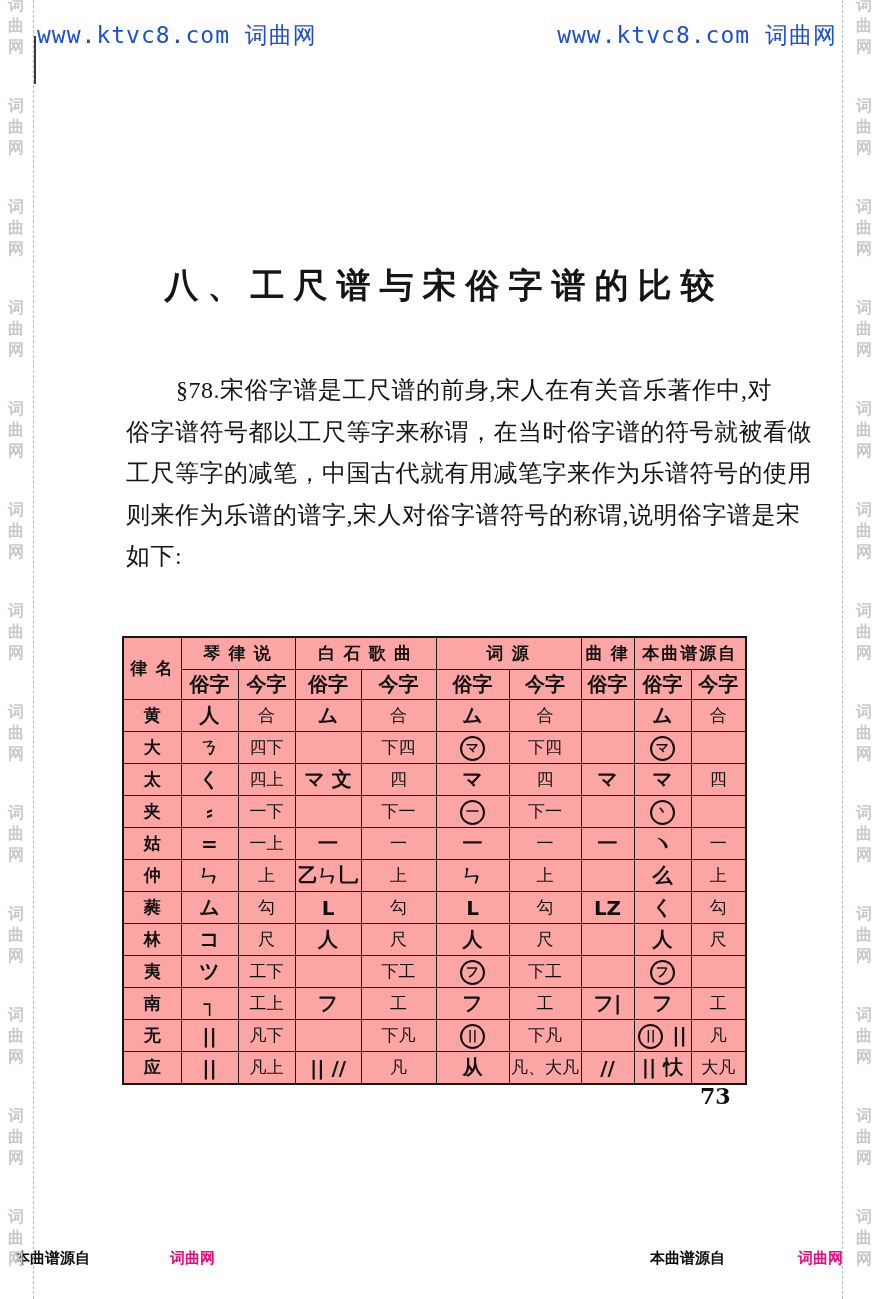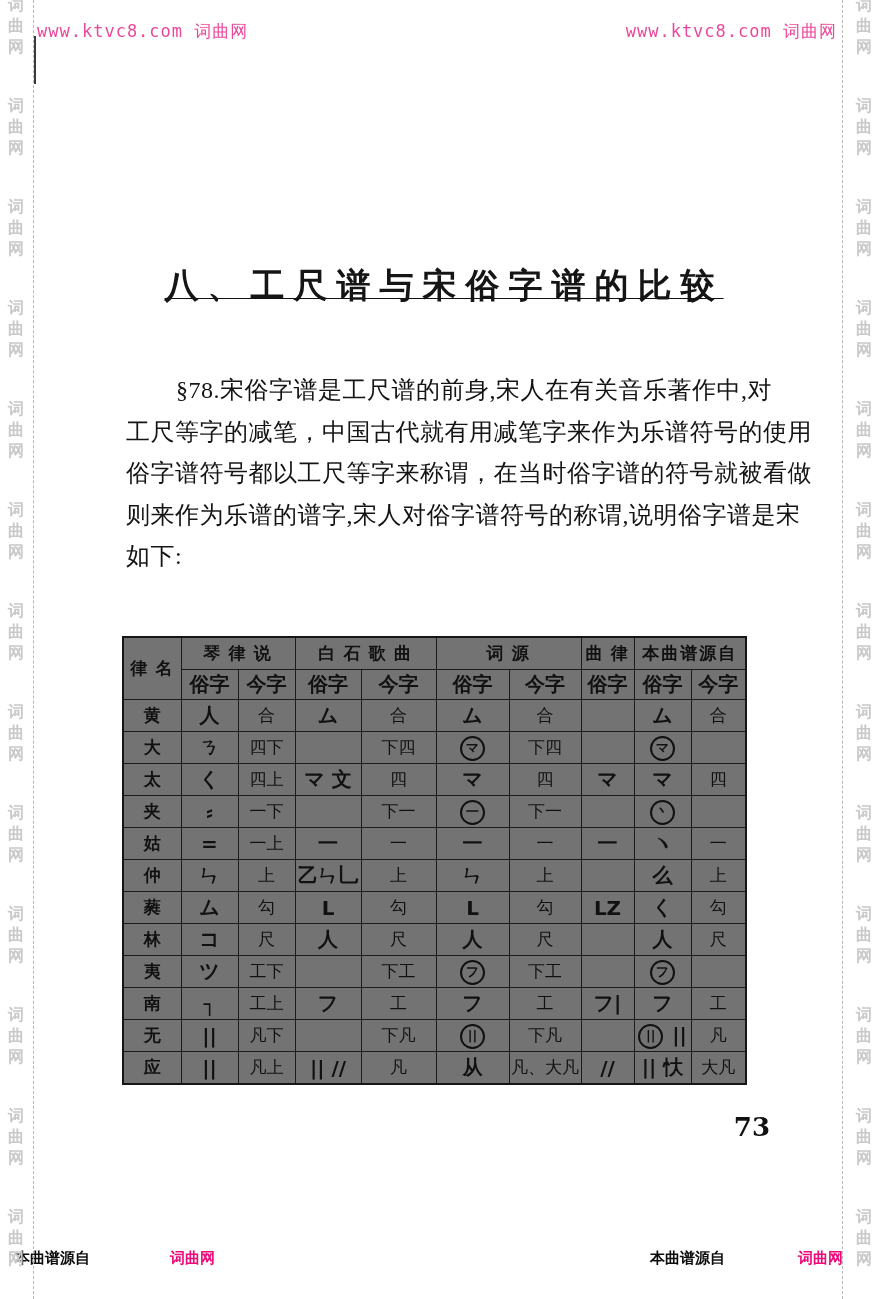--- a/index.html
+++ b/index.html
@@ -13,51 +13,51 @@
   .side-col.left{left:2px;}
   .side-col.right{right:3px;}
   .wm-group{display:flex;flex-direction:column;align-items:center;margin-bottom:38px;}
   .wm-char{font-family:"Liberation Sans","DejaVu Sans",sans-serif;font-size:16px;line-height:21px;color:#c9c9c9;font-weight:bold;}
   .dash-line{position:absolute;top:0;bottom:0;width:0;border-left:1px dashed #b8b8b8;z-index:2;}
   .dash-line.left{left:33px;}
   .dash-line.right{left:842px;}
   .scan-mark{position:absolute;left:34px;top:36px;width:2px;height:48px;background:#3a3a3a;z-index:3;}
   
   .top-wm{position:absolute;top:20px;font-family:"DejaVu Sans Mono","Liberation Mono",monospace;
-    font-size:17px;color:#ec4899;white-space:nowrap;letter-spacing:1px;}
+    font-size:23px;color:#1d4ed8;white-space:nowrap;letter-spacing:1px;}
   .top-wm.left{left:37px;}
   .top-wm.right{right:44px;}
   
-  .title-wrap{position:absolute;left:120px;width:648px;top:263px;text-align:center;text-decoration:underline;}
+  .title-wrap{position:absolute;left:120px;width:648px;top:263px;text-align:center;}
   .doc-title{font-size:34px;font-weight:bold;letter-spacing:9px;color:#151515;}
   
   .para{position:absolute;left:118px;top:370px;width:652px;}
   .para-line{font-size:24px;line-height:41.5px;white-space:nowrap;color:#141414;letter-spacing:0.5px;margin-left:8px;}
   .para-line.indent{text-indent:50px;}
   
   .tbl-wrap{position:absolute;left:122px;top:636px;}
-  table.cmp{border-collapse:collapse;table-layout:fixed;background:#737373;}
+  table.cmp{border-collapse:collapse;table-layout:fixed;background:#fca5a5;}
   table.cmp th,table.cmp td{border:1.5px solid #1c1c1c;text-align:center;vertical-align:middle;padding:0;overflow:hidden;}
   table.cmp{border:2.5px solid #161616;}
   .c0{width:58px;}.c1{width:57px;}.c2{width:57px;}.c3{width:66px;}.c4{width:75px;}
   .c5{width:73px;}.c6{width:72px;}.c7{width:53px;}.c8{width:57px;}.c9{width:55px;}
   tr.hrow1 th{height:31px;font-size:17px;font-weight:bold;letter-spacing:2px;}
   tr.hrow2 th{height:29px;font-size:20px;font-weight:bold;}
   th.corner{font-size:17px;font-weight:bold;letter-spacing:4px;}
   tbody td,tbody th{height:31px;}
   td.sym{font-size:20px;font-weight:bold;font-family:"DejaVu Sans","Liberation Sans",sans-serif;}
   td.jin{font-size:17px;font-weight:normal;}
   th.pitch{font-size:17px;font-weight:bold;}
   .circle{display:inline-block;width:21px;height:21px;line-height:20px;border:2px solid #111;
     border-radius:50%;font-size:13px;font-weight:bold;text-align:center;vertical-align:middle;
     font-family:"DejaVu Sans","Liberation Sans",sans-serif;}
   .tok{margin:0 1px;}
   
-  .page-num{position:absolute;left:700px;width:70px;top:1112px;text-align:right;
-    font-size:26px;font-weight:bold;font-family:"DejaVu Serif","Liberation Serif",serif;}
+  .page-num{position:absolute;left:700px;width:70px;top:1083px;text-align:left;
+    font-size:22px;font-weight:bold;font-family:"DejaVu Serif","Liberation Serif",serif;}
   .footer-item{position:absolute;top:1249px;font-size:15px;font-weight:bold;white-space:nowrap;
     font-family:"DejaVu Sans","Liberation Sans",sans-serif;}
   .footer-black{color:#0d0d0d;}
   .footer-pink{}
   .fl1{left:15px;}.fl2{left:170px;}.fr1{left:650px;}.fr2{left:798px;}
 </style>
 </head>
 <body>
 
 <div class="side-col left">
@@ -200,22 +200,22 @@
 
 <div class="top-wm left">www.ktvc8.com 词曲网</div>
 <div class="top-wm right">www.ktvc8.com 词曲网</div>
 
 <div class="title-wrap">
   <span class="doc-title">八、工尺谱与宋俗字谱的比较</span>
 </div>
 
 <div class="para">
     <div class="para-line indent">§78.宋俗字谱是工尺谱的前身,宋人在有关音乐著作中,对</div>
+    <div class="para-line">俗字谱符号都以工尺等字来称谓，在当时俗字谱的符号就被看做</div>
     <div class="para-line">工尺等字的减笔，中国古代就有用减笔字来作为乐谱符号的使用</div>
-    <div class="para-line">俗字谱符号都以工尺等字来称谓，在当时俗字谱的符号就被看做</div>
     <div class="para-line">则来作为乐谱的谱字,宋人对俗字谱符号的称谓,说明俗字谱是宋</div>
     <div class="para-line">如下:</div>
   </div>
 
 <div class="tbl-wrap">
   <table class="cmp">
     <colgroup>
         <col class="c0">
         <col class="c1">
         <col class="c2">

